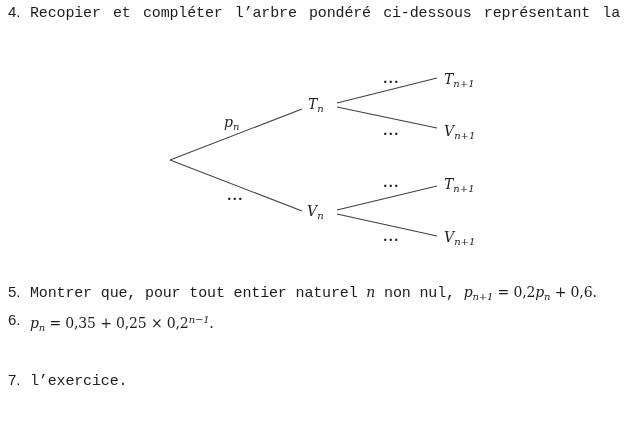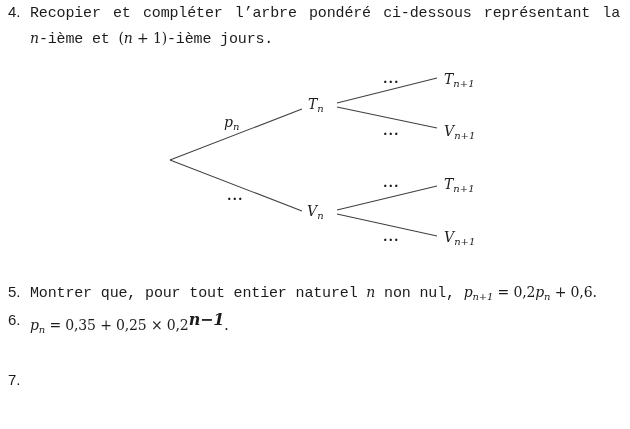--- a/index.html
+++ b/index.html
@@ -19,21 +19,21 @@
   .item:nth-child(3){top:307px;}
   .item:nth-child(4){top:367px;}
   .num{position:absolute;left:0;top:0;font-size:15px;line-height:26px;}
   .qbody{margin-left:22px;}
   .line{font-size:15px;line-height:26px;height:26px;overflow:hidden;letter-spacing:-0.15px;}
   .line.just{text-align:justify;text-align-last:justify;}
   .seg-plain{font-family:Liberation Mono, monospace;}
   .seg-serif{font-family:"DejaVu Serif",serif;font-size:14px;}
   .seg-italic-serif{font-family:"DejaVu Serif",serif;font-style:italic;font-size:14px;}
   .pos-sub{font-size:10px;vertical-align:-3px;}
-  .pos-sup{font-size:16px;vertical-align:5px;font-weight:bold;}
+  .pos-sup{font-size:10px;vertical-align:5px;}
 </style>
 </head>
 <body>
 
 <div class="page">
   <svg class="tree" viewBox="0 0 630 429">
       <line x1="170" y1="160" x2="302" y2="109" class="edge"></line>
       <line x1="170" y1="160" x2="302" y2="211" class="edge"></line>
       <line x1="337" y1="103" x2="437" y2="78" class="edge"></line>
       <line x1="337" y1="107" x2="437" y2="128" class="edge"></line>
@@ -50,34 +50,34 @@
       <text x="383" y="83" class="dots">...</text>
       <text x="383" y="135" class="dots">...</text>
       <text x="383" y="187" class="dots">...</text>
       <text x="383" y="241" class="dots">...</text>
     </svg>
   <div class="questions">
       <div class="item">
         <span class="num">4.</span>
         <div class="qbody">
           <div class="line just"><span class="seg-plain">Recopier et compléter l’arbre pondéré ci-dessous représentant la situation pour les</span></div>
-          <div class="line"><span class="seg-italic-serif">n</span><span class="seg-plain">-ième et </span><span class="seg-serif">(</span><span class="seg-italic-serif">n</span><span class="seg-serif"> + 1)</span><span class="seg-plain">-ième jours.</span></div>
         </div>
       </div>
       <div class="item">
         <span class="num">5.</span>
         <div class="qbody">
           <div class="line"><span class="seg-plain">Montrer que, pour tout entier naturel </span><span class="seg-italic-serif">n</span><span class="seg-plain"> non nul, </span><span class="seg-italic-serif">p</span><span class="seg-italic-serif pos-sub">n+1</span><span class="seg-serif"> = 0,2</span><span class="seg-italic-serif">p</span><span class="seg-italic-serif pos-sub">n</span><span class="seg-serif"> + 0,6.</span></div>
         </div>
       </div>
       <div class="item">
         <span class="num">6.</span>
         <div class="qbody">
           <div class="line"><span class="seg-italic-serif">p</span><span class="seg-italic-serif pos-sub">n</span><span class="seg-serif"> = 0,35 + 0,25 × 0,2</span><span class="seg-italic-serif pos-sup">n−1</span><span class="seg-serif">.</span></div>
         </div>
       </div>
       <div class="item">
         <span class="num">7.</span>
         <div class="qbody">
+          <div class="line"><span class="seg-plain">l’exercice.</span></div>
         </div>
       </div>
     </div>
 </div>
 
 </body></html>

